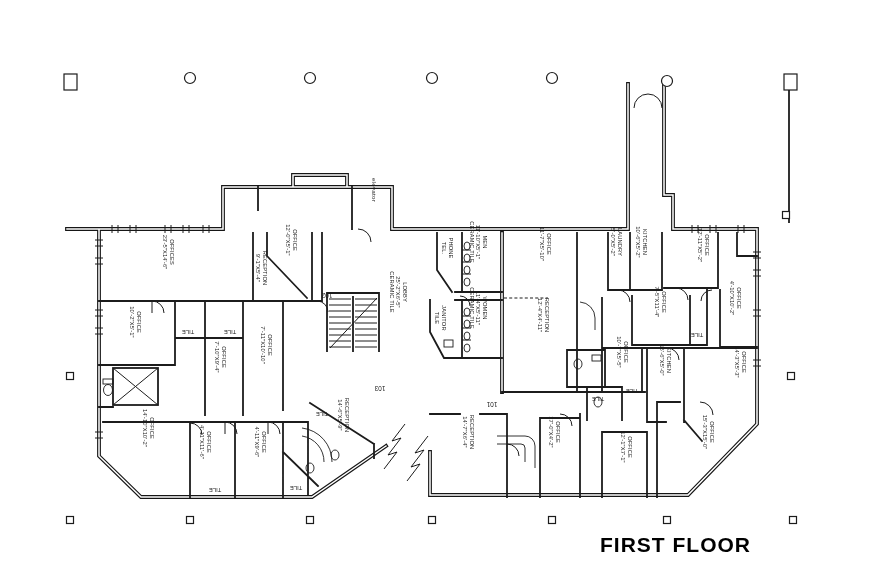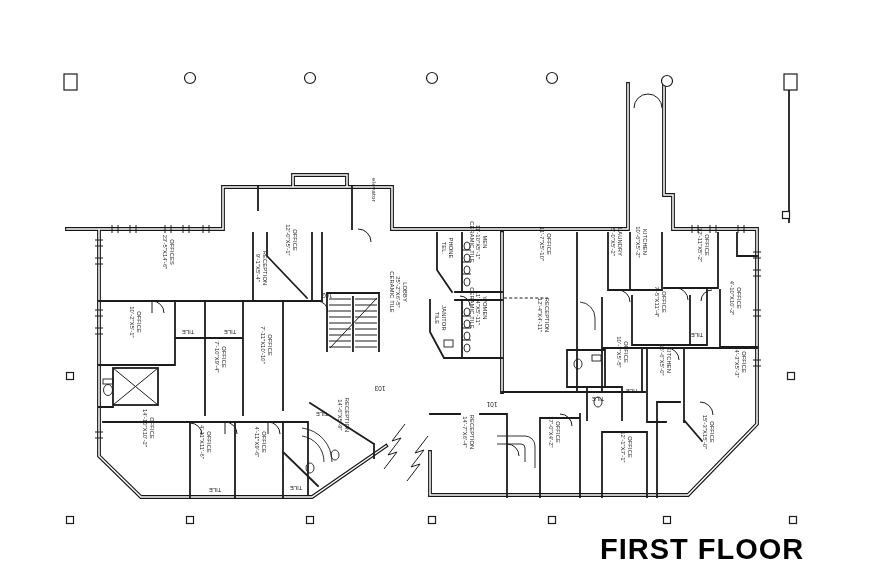--- a/index.html
+++ b/index.html
@@ -4,21 +4,21 @@
 <style>
   html,body{margin:0;padding:0;background:#ffffff;}
   .sheet{position:relative;width:878px;height:588px;background:#ffffff;overflow:hidden;
          font-family:"Liberation Sans", sans-serif;}
   .plan-svg{position:absolute;left:0;top:0;}
   .lbl{font-family:"Liberation Sans", sans-serif;font-size:5.7px;fill:#1b1b1b;
        text-anchor:middle;letter-spacing:.15px;}
   .lbl-num{font-size:6.4px;}
   .lbl-elev{font-size:6.2px;letter-spacing:.3px;}
   .title{position:absolute;left:600px;top:533px;width:260px;
-         font-weight:bold;font-size:29px;letter-spacing:1px;color:#000;}
+         font-weight:bold;font-size:21px;letter-spacing:1px;color:#000;}
   .w-outer{stroke:#161616;stroke-width:3.8;fill:none;stroke-linecap:square;}
   .w-outer-core{stroke:#ffffff;stroke-width:1.5;fill:none;stroke-linecap:square;}
   .w-inner{stroke:#1c1c1c;stroke-width:1.8;fill:none;stroke-linecap:square;}
   .w-thin{stroke:#1c1c1c;stroke-width:1;fill:none;}
   .w-dash{stroke:#1c1c1c;stroke-width:1.2;fill:none;stroke-dasharray:3 2.2;}
   .fix{stroke:#1c1c1c;stroke-width:.9;fill:none;}
   .mark{stroke:#1c1c1c;stroke-width:1.2;fill:#ffffff;}
 </style>
 </head>
 <body>

